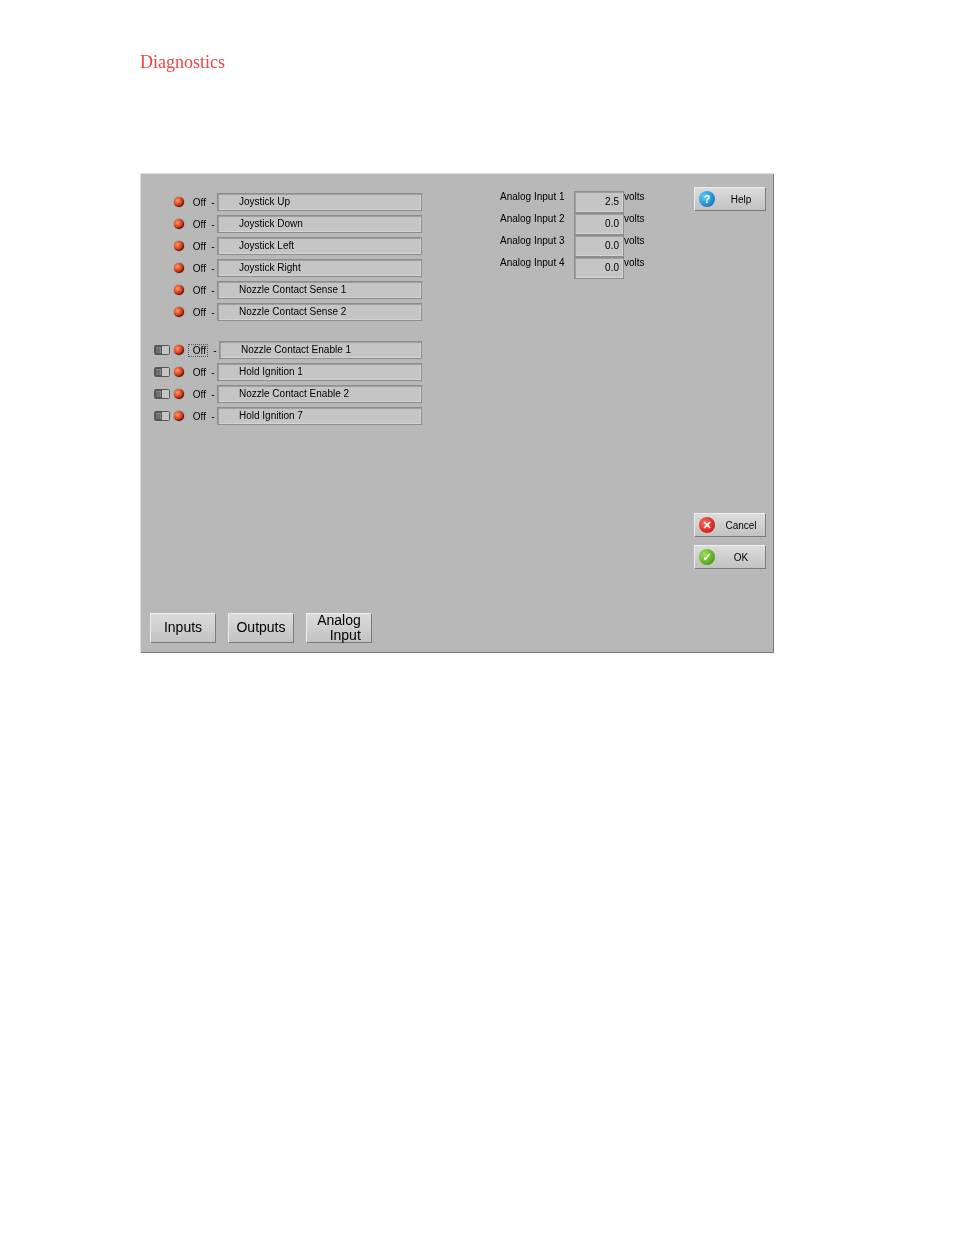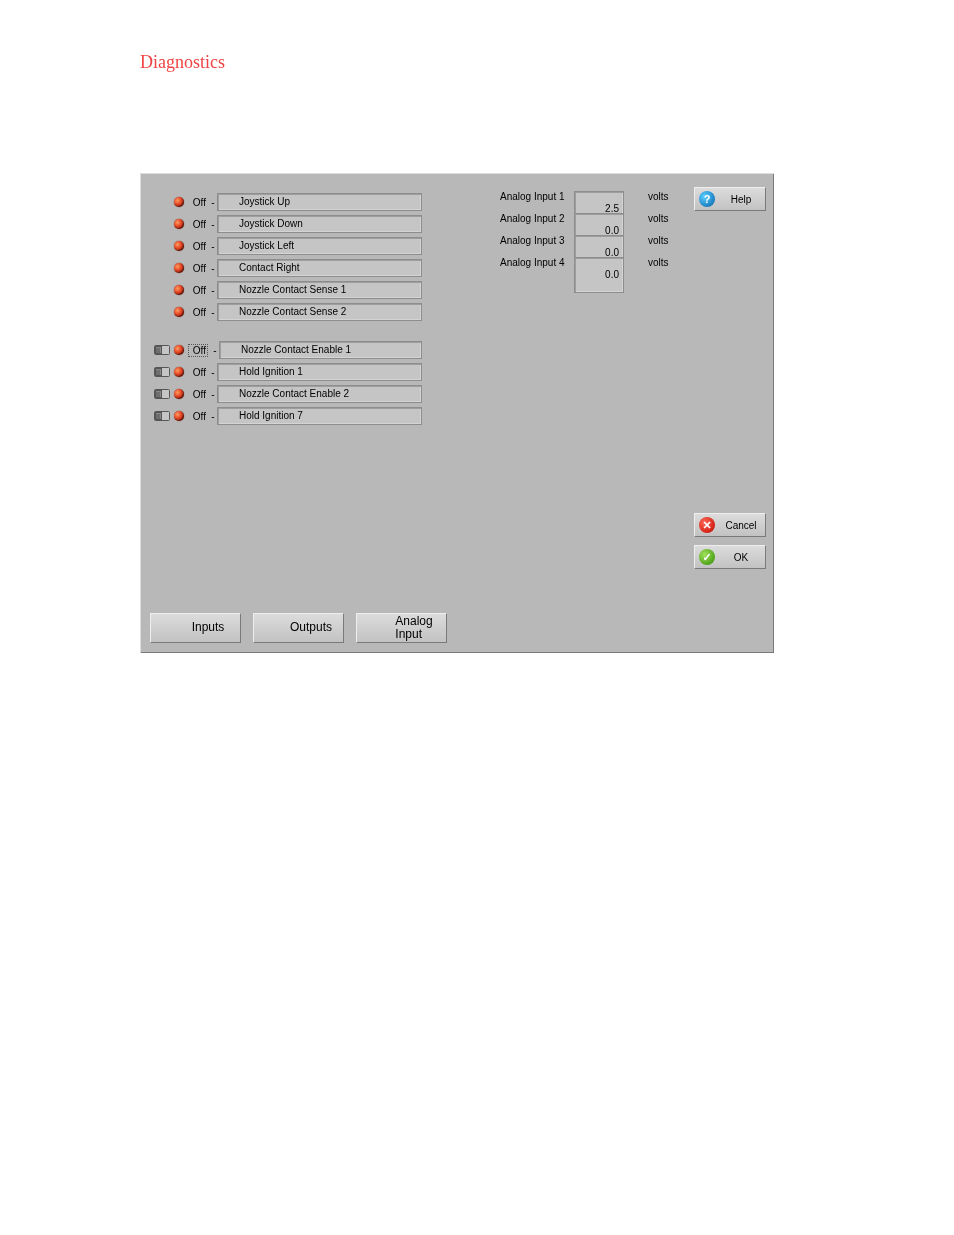--- a/index.html
+++ b/index.html
@@ -110,26 +110,26 @@
   }
   .an-label {
     width: 74px;
     color: #000;
   }
   .an-val {
     width: 40px;
     height: 16px;
     line-height: 16px;
     text-align: right;
-    padding: 9px 4px;
+    padding: 2px 4px;
     background: #c5c5c5;
     border: 1px solid #8d8d8d;
     box-shadow: inset 1px 1px 0 #9e9e9e, inset -1px -1px 0 #d4d4d4;
     font-size: 10px;
-    margin-right: 24px;
+    margin-right: 0;
   }
   .an-unit { color: #000; }
 
   .side-btns {
     position: absolute;
     top: 14px;
     right: 8px;
     width: 72px;
   }
   .side-btn {
@@ -177,26 +177,25 @@
     width: 64px;
     height: 28px;
     background: linear-gradient(#dcdcdc, #c2c2c2);
     border-top: 1px solid #eee;
     border-left: 1px solid #eee;
     border-right: 1px solid #7a7a7a;
     border-bottom: 1px solid #7a7a7a;
     display: flex;
     align-items: center;
     justify-content: center;
-    font-size: 12px;
-    text-align: left;
+    font-size: 14px;
+    text-align: right;
     line-height: 1.1;
     cursor: pointer;
     color:#000;
-    padding-left:25px;
   }
 </style>
 </head>
 <body>
 
 <div class="page">
   <div class="page-title">Diagnostics</div>
 
   <div class="panel">
 
@@ -220,21 +219,21 @@
           <span class="led"></span>
           <span class="state">Off</span>
           <span class="dash">-</span>
           <span class="io-label">Joystick Left</span>
         </div>
         <div class="io-row">
           <span class="toggle-pad"></span>
           <span class="led"></span>
           <span class="state">Off</span>
           <span class="dash">-</span>
-          <span class="io-label">Contact Right</span>
+          <span class="io-label">Joystick Right</span>
         </div>
         <div class="io-row">
           <span class="toggle-pad"></span>
           <span class="led"></span>
           <span class="state">Off</span>
           <span class="dash">-</span>
           <span class="io-label">Nozzle Contact Sense 1</span>
         </div>
         <div class="io-row">
           <span class="toggle-pad"></span>

